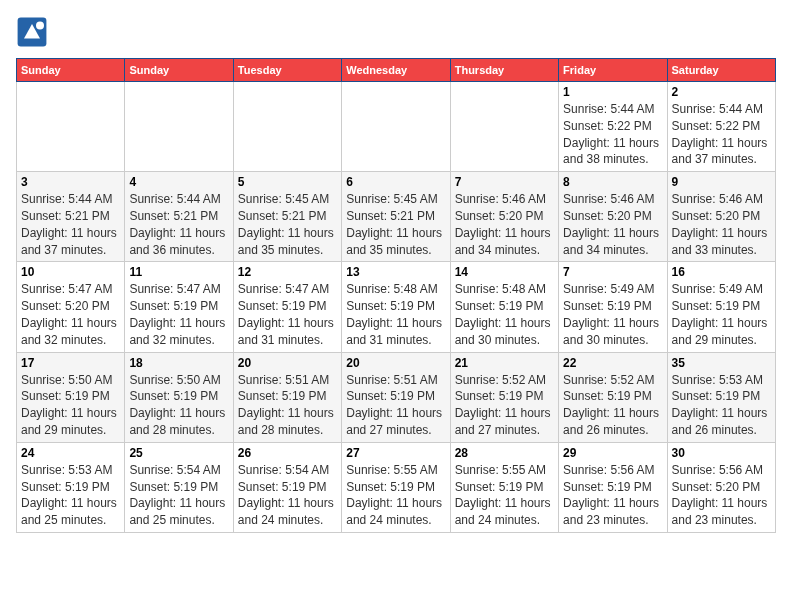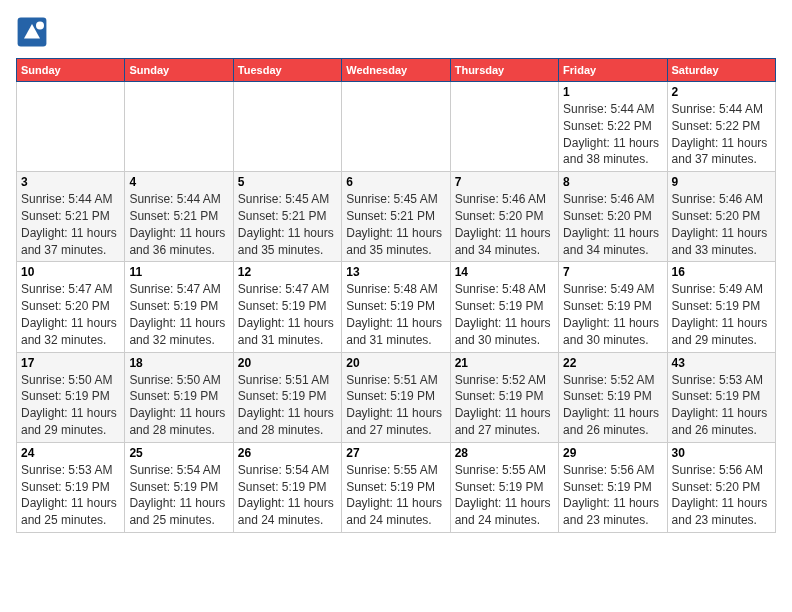--- a/index.html
+++ b/index.html
@@ -274,21 +274,21 @@
 and 27 minutes.</div>
         </td>
         <td>
           <span class="day-number">22</span>
           <div class="day-info" style="white-space: pre-line;">Sunrise: 5:52 AM
 Sunset: 5:19 PM
 Daylight: 11 hours
 and 26 minutes.</div>
         </td>
         <td>
-          <span class="day-number">43</span>
+          <span class="day-number">35</span>
           <div class="day-info" style="white-space: pre-line;">Sunrise: 5:53 AM
 Sunset: 5:19 PM
 Daylight: 11 hours
 and 26 minutes.</div>
         </td>
       </tr>
       <tr>
         <td>
           <span class="day-number">24</span>
           <div class="day-info" style="white-space: pre-line;">Sunrise: 5:53 AM

